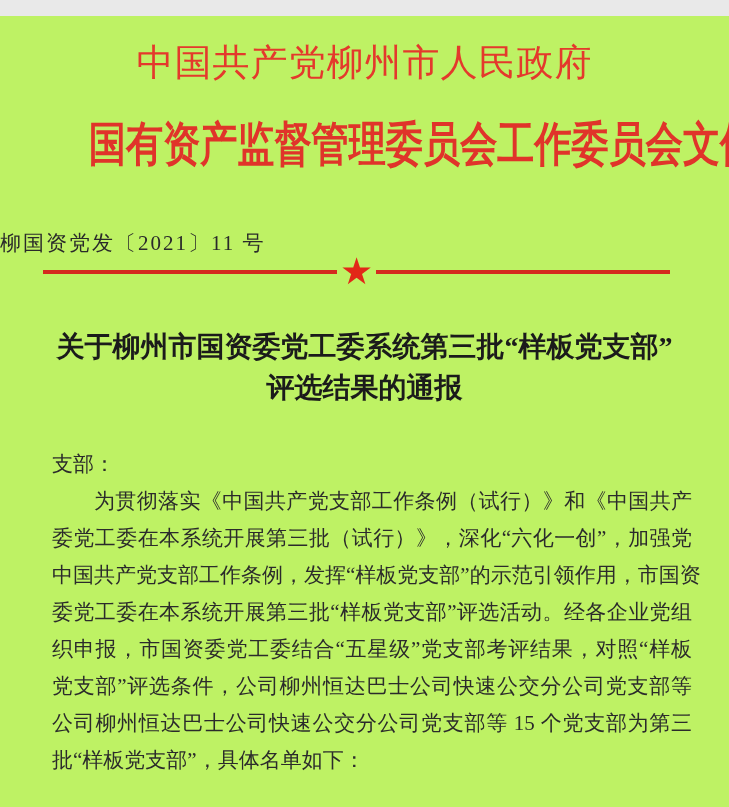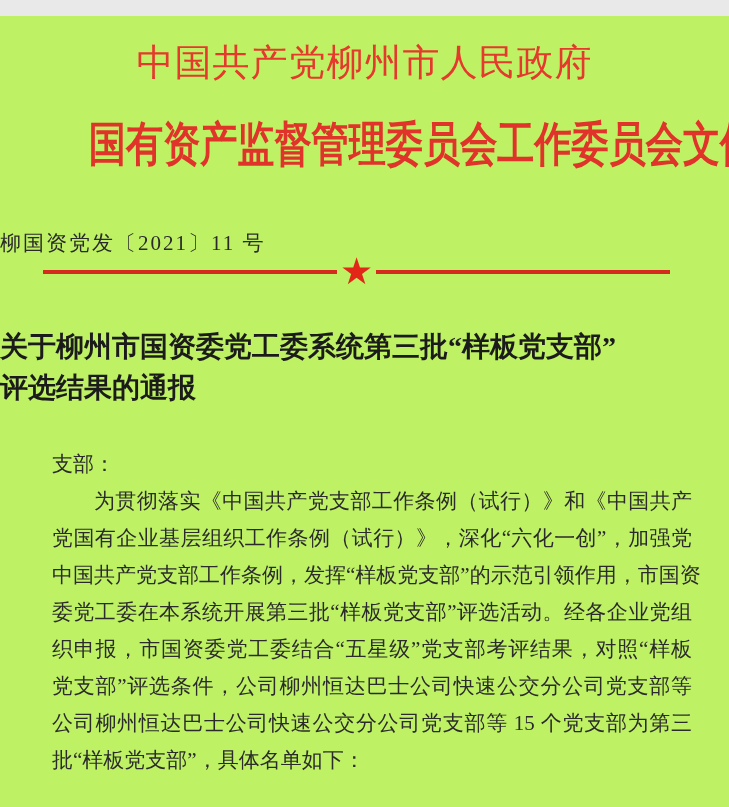--- a/index.html
+++ b/index.html
@@ -68,20 +68,21 @@
     font-size: 37px;
     line-height: 1;
     color: #e22718;
     margin: 0 3px;
     user-select: none;
   }
   
   .title {
     position: absolute;
     top: 310px; left: 0; width: 100%;
+    text-align: center;
     font-size: 28px;
     font-weight: bold;
     line-height: 41px;
     color: #1b1b1b;
     white-space: nowrap;
   }
   
   .body-text {
     position: absolute;
     top: 430px; left: 52px;
@@ -123,21 +124,21 @@
   </div>
 
   <div class="title">
     <div>关于柳州市国资委党工委系统第三批“样板党支部”</div>
     <div>评选结果的通报</div>
   </div>
 
   <div class="body-text">
     <div class="bl left">支部：</div>
     <div class="bl indent">为贯彻落实《中国共产党支部工作条例（试行）》和《中国共产</div>
-    <div class="bl">党国有企业基层组织工作条例（试行）》，深化“六化一创”，加强党</div>
+    <div class="bl">委党工委在本系统开展第三批（试行）》，深化“六化一创”，加强党</div>
     <div class="bl">中国共产党支部工作条例，发挥“样板党支部”的示范引领作用，市国资</div>
     <div class="bl">委党工委在本系统开展第三批“样板党支部”评选活动。经各企业党组</div>
     <div class="bl">织申报，市国资委党工委结合“五星级”党支部考评结果，对照“样板</div>
     <div class="bl">党支部”评选条件，公司柳州恒达巴士公司快速公交分公司党支部等</div>
     <div class="bl">公司柳州恒达巴士公司快速公交分公司党支部等 15 个党支部为第三</div>
     <div class="bl left">批“样板党支部”，具体名单如下：</div>
   </div>
 
 </div>
 

